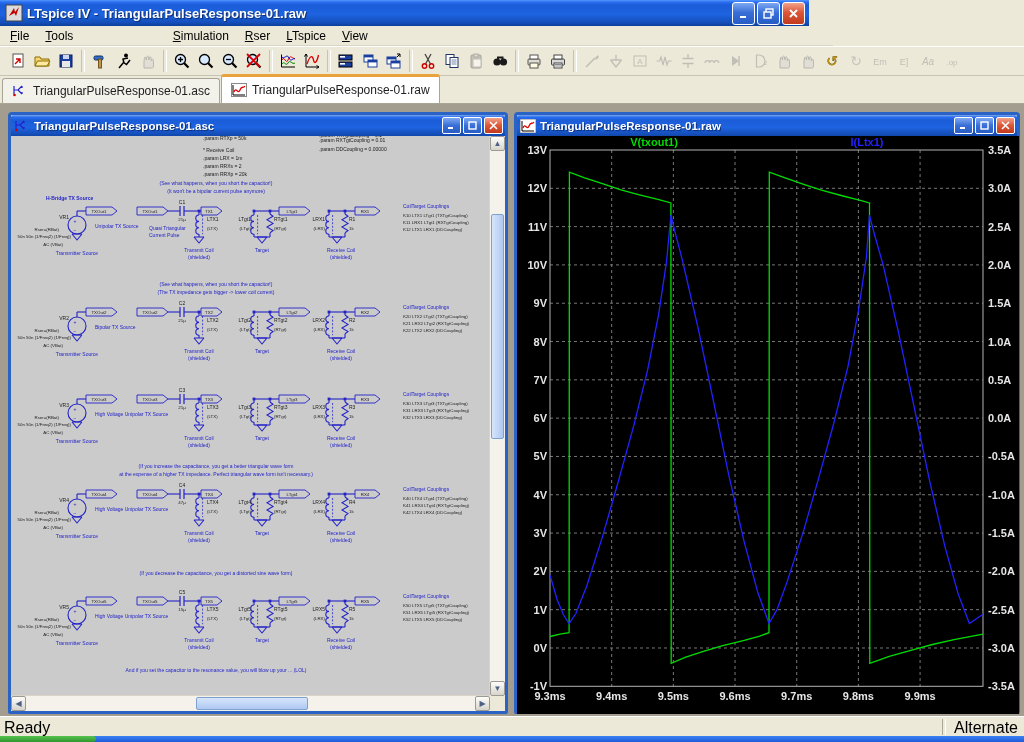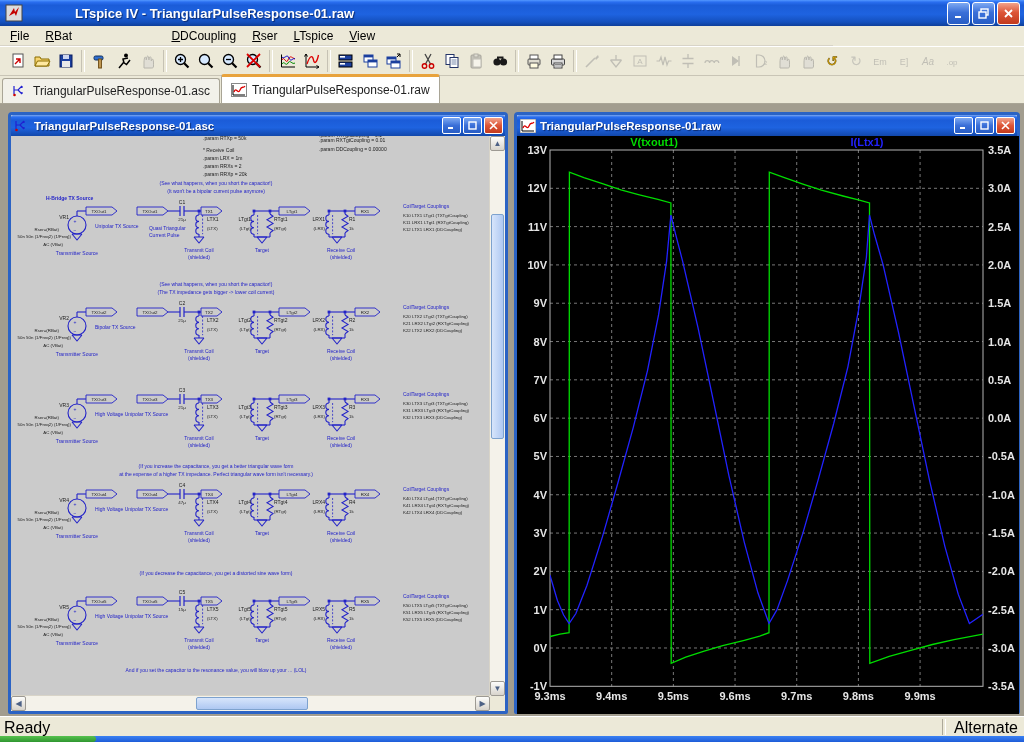--- a/index.html
+++ b/index.html
@@ -1,21 +1,21 @@
 <!DOCTYPE html>
 <html><head>
 <meta charset="utf-8">
 <style>
   html,body{margin:0;padding:0;background:#555;}
   #app{position:relative;width:1024px;height:742px;overflow:hidden;
        font-family:"Liberation Sans",sans-serif;background:#ece9d8;user-select:none;}
   
-  #titlebar{position:absolute;left:0;top:0;width:1024px;height:26px;
+  #titlebar{position:absolute;left:0;top:0;width:809px;height:26px;
     background:linear-gradient(180deg,#5398ff 0%,#2a6ef0 8%,#1b5cd8 20%,#1e63e0 55%,#1450bd 85%,#0e3f9a 100%);
-    display:flex;align-items:center;color:#fff;gap:48px;}
+    display:flex;align-items:center;color:#fff;}
   #app-icon{width:18px;height:18px;margin:0 4px 0 5px;flex:0 0 auto;}
   #title-text{font-size:13px;font-weight:bold;text-shadow:1px 1px 1px #0a2a6e;white-space:nowrap;}
   #win-controls{margin-left:auto;display:flex;gap:2px;padding-right:4px;}
   .wc-btn{width:21px;height:21px;border-radius:3px;border:1px solid #fff;
     background:linear-gradient(180deg,#7da9f2 0%,#3a6fd8 45%,#275cc4 100%);
     display:flex;align-items:center;justify-content:center;}
   .wc-btn.close{background:linear-gradient(180deg,#f2a38b 0%,#dd5638 45%,#c23a1d 100%);}
   
   #menubar{position:absolute;left:0;top:26px;width:833px;height:20px;background:#ece9d8;
     border-bottom:1px solid #d8d4c8;font-size:12px;display:flex;align-items:center;padding-left:2px;box-sizing:border-box;}
@@ -99,23 +99,23 @@
       <span class="wc-btn close">
           <svg width="11" height="11" viewBox="0 0 11 11">
             <path d="M2 2l7 7M9 2l-7 7" stroke="#fff" stroke-width="1.8"></path>
           </svg>
         </span>
     </span>
   </div>
 
   <div id="menubar">
       <span class="mitem">File</span>
-      <span class="mitem">RBat</span>
+      <span class="mitem">Tools</span>
       <span class="mitem active">Plot Settings</span>
-      <span class="mitem">DDCoupling</span>
+      <span class="mitem">Simulation</span>
       <span class="mitem">Rser</span>
       <span class="mitem">LTspice</span>
       <span class="mitem">View</span>
     </div>
 
   <div id="toolbar">
       <span class="tbtn">
         <svg width="18" height="18" viewBox="0 0 18 18">
           <rect x="4" y="2" width="10" height="13" fill="#fff" stroke="#555"></rect>
           <path d="M6 12l5-5m-4 0h4v4" stroke="#c00" fill="none" stroke-width="1.4"></path>

